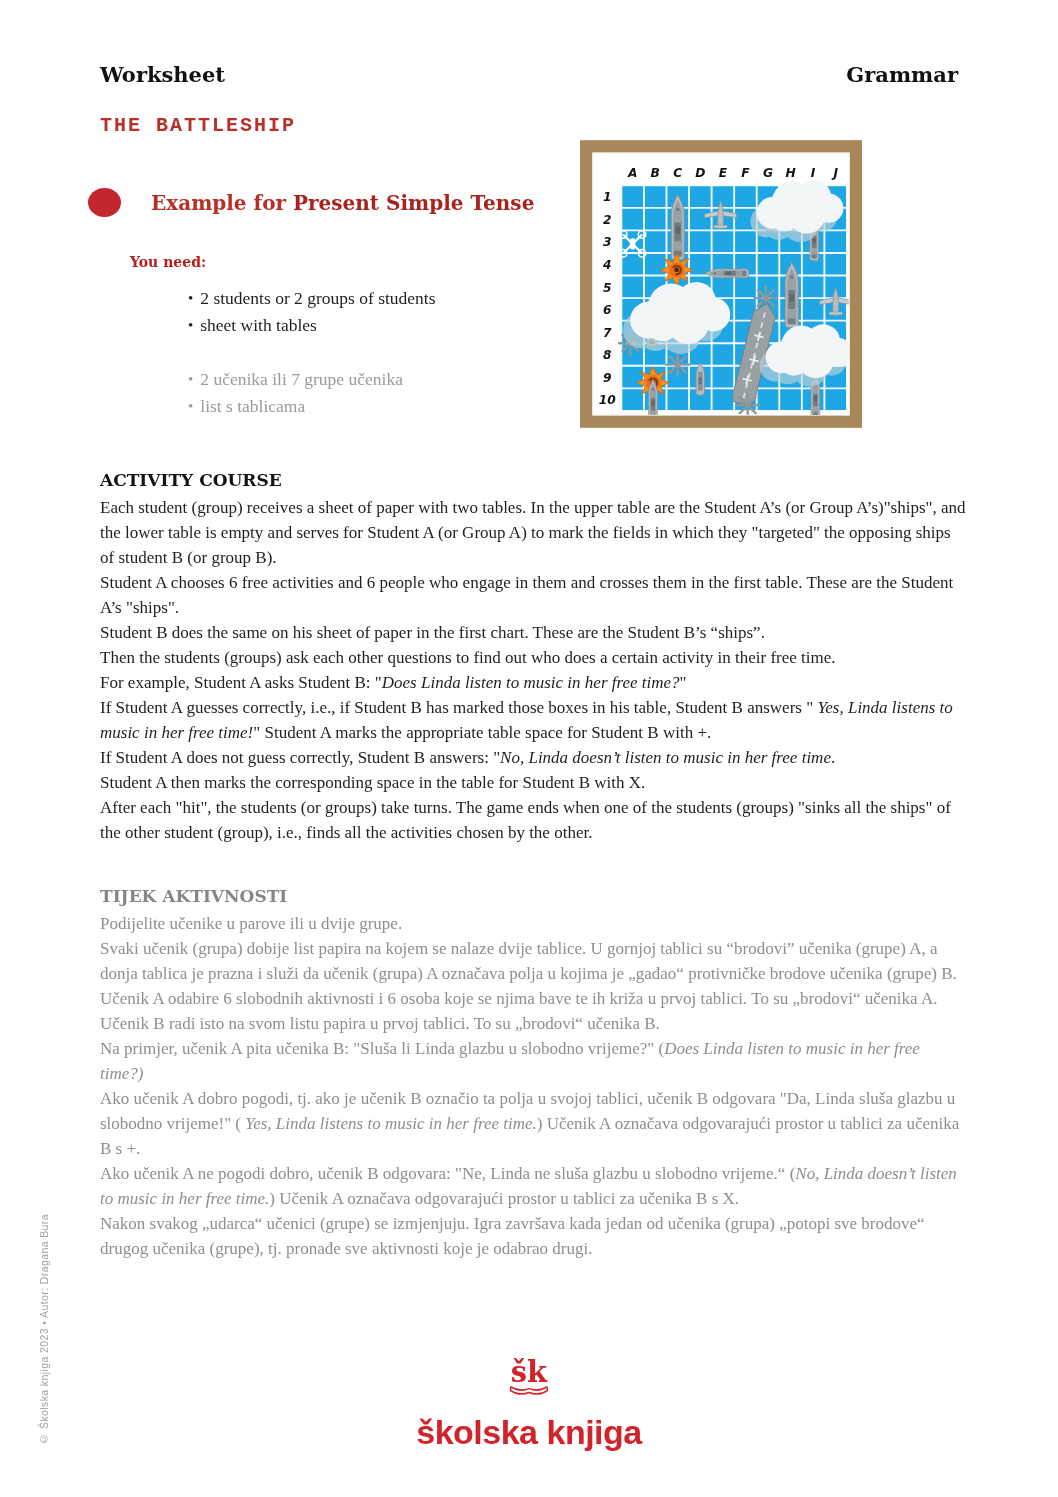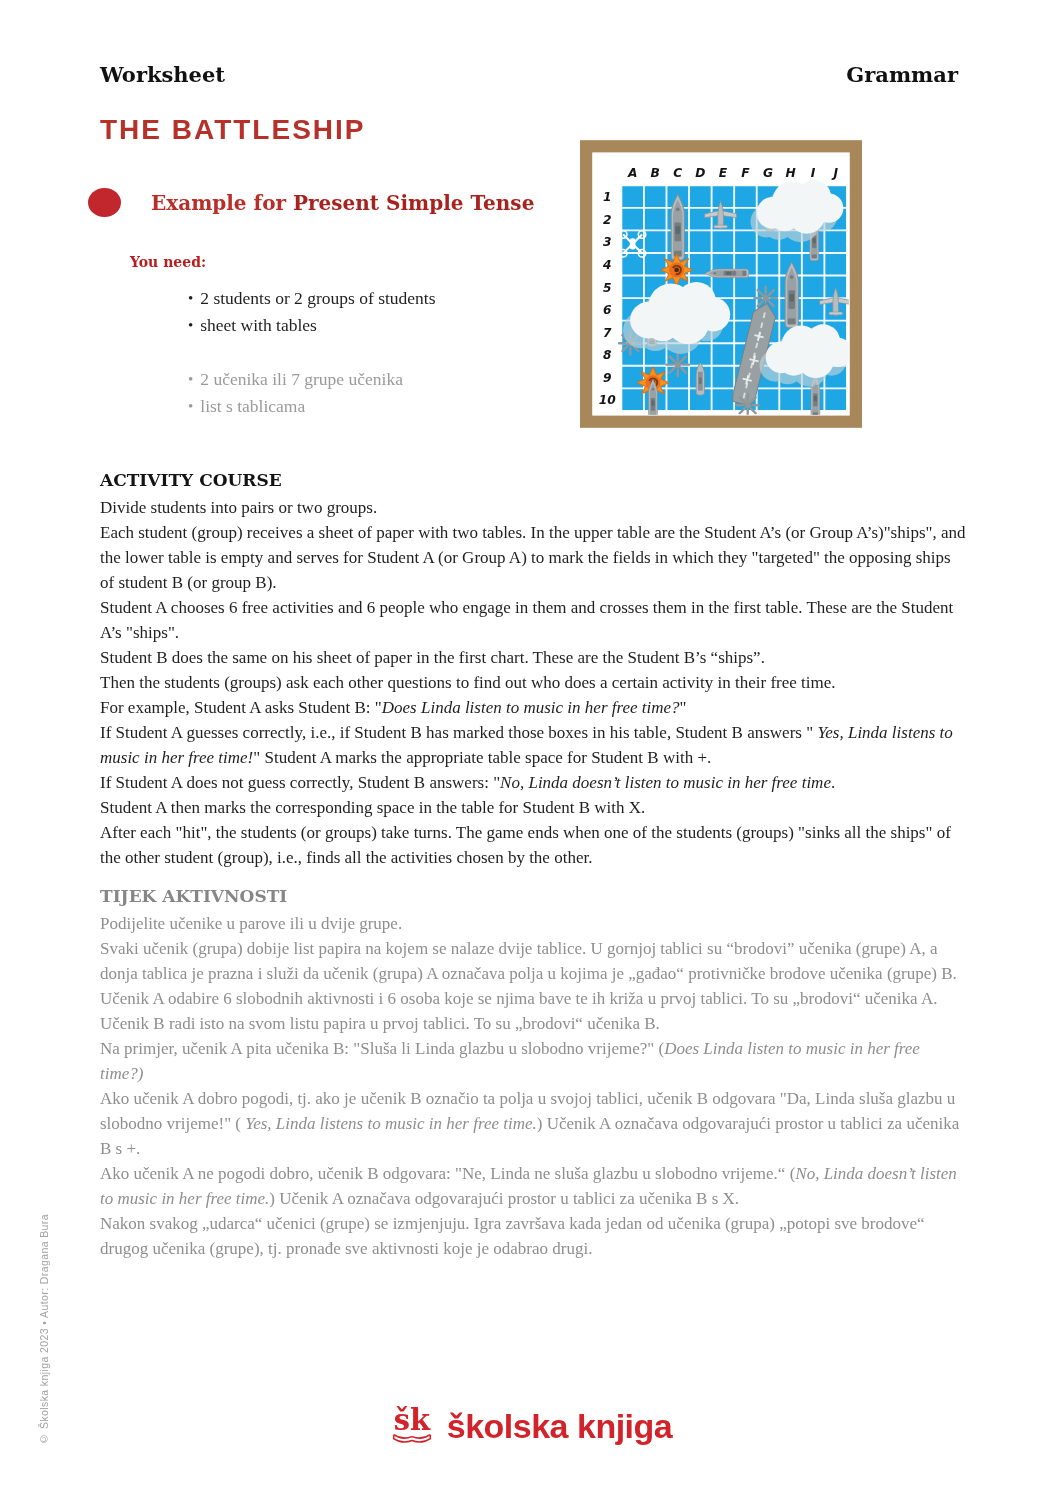--- a/index.html
+++ b/index.html
@@ -1,22 +1,22 @@
 <!DOCTYPE html>
 <html><head>
 <meta charset="utf-8">
 <style>
   html,body{margin:0;padding:0;background:#ffffff;}
   .page{position:relative;width:1058px;height:1497px;background:#fff;overflow:hidden;
         font-family:"Liberation Serif", serif;color:#1f1f1f;}
   .hdr{position:absolute;top:62px;font-family:"DejaVu Serif", serif;font-weight:bold;font-size:21px;color:#111;}
   .hdr-left{left:100px;}
   .hdr-right{right:100px;}
-  .title{position:absolute;left:100px;top:114px;font-family:Liberation Sans, sans-serif;font-weight:bold;
-         font-size:28px;letter-spacing:2px;color:#b5312a;}
+  .title{position:absolute;left:100px;top:114px;font-family:Liberation Mono, monospace;font-weight:bold;
+         font-size:20px;letter-spacing:2px;color:#b5312a;}
   .example-row{position:absolute;left:88px;top:188px;display:flex;align-items:center;gap:30px;}
   .red-dot{width:33px;height:29px;border-radius:50%;background:#c1272d;flex:0 0 auto;}
   .example-text{font-family:"DejaVu Serif", serif;font-size:20px;font-weight:bold;color:#b82f28;}
   .example-text .emph{font-weight:bold;color:#a8231d;}
   .you-need{position:absolute;left:130px;top:254px;font-family:"DejaVu Serif", serif;
             font-weight:bold;font-size:14px;color:#b91c1c;}
   .blist{position:absolute;left:188px;font-size:17.5px;line-height:27px;}
   .blist-en{top:285px;color:#1f1f1f;}
   .blist-hr{top:366px;color:#9a9a9a;}
   .bitem{display:flex;gap:7px;}
@@ -26,21 +26,21 @@
   .section{position:absolute;left:100px;width:866px;}
   .sec-en{top:470px;}
   .sec-hr{top:886px;color:#8e8e8e;}
   .sec-h{font-family:"DejaVu Serif", serif;font-weight:bold;font-size:17px;margin:0 0 5px 0;}
   .sec-en .sec-h{color:#141414;}
   .sec-hr .sec-h{color:#868686;}
   .section p{margin:0;font-size:17px;line-height:25px;}
   .section .it{font-style:italic;}
   .vert-copy{position:absolute;left:38px;bottom:52px;writing-mode:vertical-rl;transform:rotate(180deg);
              font-family:"Liberation Sans", sans-serif;font-size:10.5px;color:#a2a2a2;letter-spacing:.4px;}
-  .logo{position:absolute;left:0;right:0;bottom:45px;display:flex;justify-content:center;align-items:center;gap:9px;}
+  .logo{position:absolute;left:0;right:0;bottom:45px;display:flex;justify-content:center;align-items:center;gap:9px;flex-direction:column;}
   .logo-text{font-family:"Liberation Sans", sans-serif;font-weight:bold;font-size:34px;color:#d2232a;letter-spacing:-.5px;}
 </style>
 </head>
 <body>
 
 <div class="page">
 
   <div class="hdr hdr-left">Worksheet</div>
   <div class="hdr hdr-right">Grammar</div>
 
@@ -210,21 +210,20 @@
           <use href="#sym-cloud" transform="translate(236,69.6) rotate(0) scale(1.3)"></use>
           <use href="#sym-cloud" transform="translate(108.80000000000001,182.39999999999998) rotate(0) scale(1.5)"></use>
           <use href="#sym-cloud" transform="translate(245.60000000000002,223.2) rotate(0) scale(1.3)"></use>
         </g>
       </svg>
   </div>
 
   <div class="section sec-en">
     <h3 class="sec-h">ACTIVITY COURSE</h3>
     <div>
-        <p><span>Divide students into pairs or two groups.</span></p>
         <p><span>Each student (group) receives a sheet of paper with two tables. In the upper table are the Student A’s (or Group A’s)"ships", and the lower table is empty and serves for Student A (or Group A) to mark the fields in which they "targeted" the opposing ships of student B (or group B).</span></p>
         <p><span>Student A chooses 6 free activities and 6 people who engage in them and crosses them in the first table. These are the Student A’s "ships".</span></p>
         <p><span>Student B does the same on his sheet of paper in the first chart. These are the Student B’s “ships”.</span></p>
         <p><span>Then the students (groups) ask each other questions to find out who does a certain activity in their free time.</span></p>
         <p><span>For example, Student A asks Student B: "</span><span class="it">Does Linda listen to music in her free time?</span><span>"</span></p>
         <p><span>If Student A guesses correctly, i.e., if Student B has marked those boxes in his table, Student B answers " </span><span class="it">Yes, Linda listens to music in her free time!</span><span>" Student A marks the appropriate table space for Student B with +.</span></p>
         <p><span>If Student A does not guess correctly, Student B answers: "</span><span class="it">No, Linda doesn’t listen to music in her free time</span><span>.</span></p>
         <p><span>Student A then marks the corresponding space in the table for Student B with X.</span></p>
         <p><span>After each "hit", the students (or groups) take turns. The game ends when one of the students (groups) "sinks all the ships" of the other student (group), i.e., finds all the activities chosen by the other.</span></p>
       </div>

